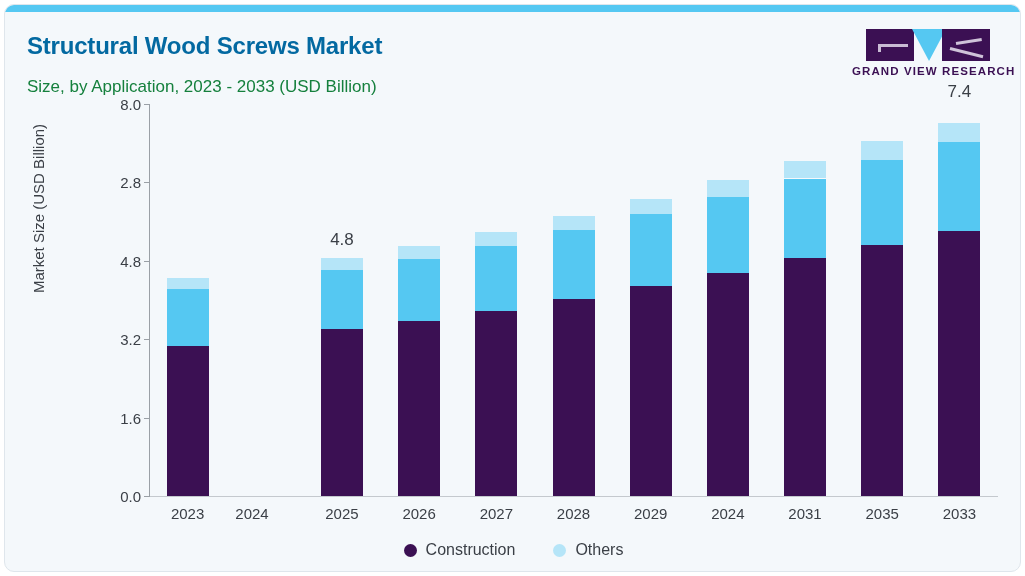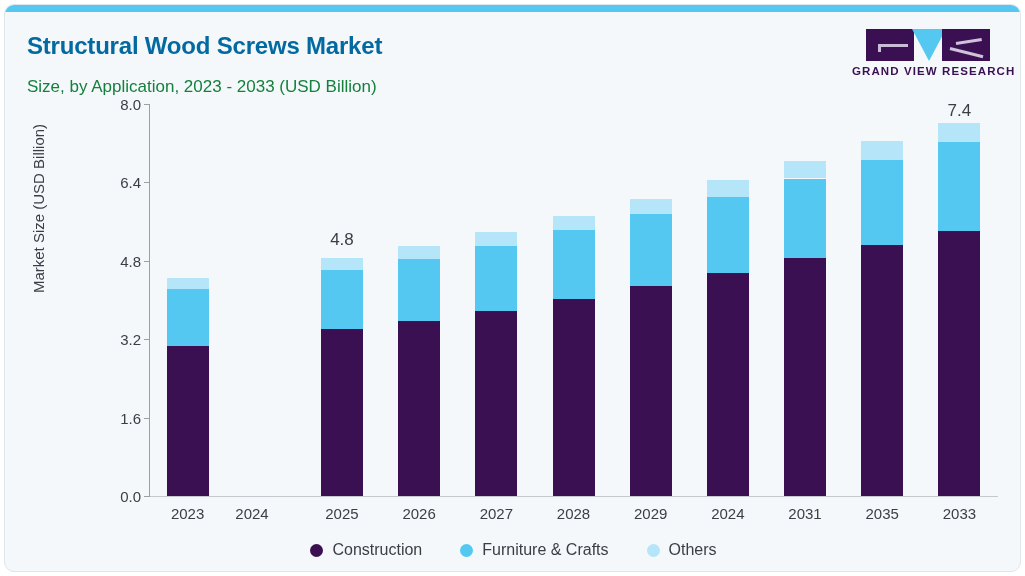--- a/index.html
+++ b/index.html
@@ -298,21 +298,21 @@
         <div class="ytick-mark" style="top: 412.6px;"></div>
         <div class="ytick-wrap" style="top: 334.2px;">
           <div class="ytick-label">3.2</div>
         </div>
         <div class="ytick-mark" style="top: 334.2px;"></div>
         <div class="ytick-wrap" style="top: 255.8px;">
           <div class="ytick-label">4.8</div>
         </div>
         <div class="ytick-mark" style="top: 255.8px;"></div>
         <div class="ytick-wrap" style="top: 177.4px;">
-          <div class="ytick-label">6.4</div>
+          <div class="ytick-label">2.8</div>
         </div>
         <div class="ytick-mark" style="top: 177.4px;"></div>
         <div class="ytick-wrap" style="top: 99px;">
           <div class="ytick-label">8.0</div>
         </div>
         <div class="ytick-mark" style="top: 99px;"></div>
       </div>
     <div id="plot">
         <div class="bar-group" style="left: 17.5909px; width: 42px; height: 392px;">
           <div class="seg seg-construction" style="height: 149.94px; bottom: 0px;"></div>
@@ -357,21 +357,21 @@
         </div>
         <div class="bar-group" style="left: 712.227px; width: 42px; height: 392px;">
           <div class="seg seg-construction" style="height: 251.37px; bottom: 0px;"></div>
           <div class="seg seg-furniture" style="height: 84.77px; bottom: 251.37px;"></div>
           <div class="seg seg-others" style="height: 18.62px; bottom: 336.14px;"></div>
         </div>
         <div class="bar-group" style="left: 789.409px; width: 42px; height: 392px;">
           <div class="seg seg-construction" style="height: 265.09px; bottom: 0px;"></div>
           <div class="seg seg-furniture" style="height: 89.18px; bottom: 265.09px;"></div>
           <div class="seg seg-others" style="height: 19.11px; bottom: 354.27px;"></div>
-          <div class="bar-label" style="bottom: 375px; text-align: center;">7.4</div>
+          <div class="bar-label" style="bottom: 394px; text-align: center;">7.4</div>
         </div>
       </div>
     <div id="xticks">
         <div class="xtick-label" style="left: 142.591px; width: 80px;">2023</div>
         <div class="xtick-label" style="left: 207px; width: 80px;">2024</div>
         <div class="xtick-label" style="left: 296.955px; width: 80px;">2025</div>
         <div class="xtick-label" style="left: 374.136px; width: 80px;">2026</div>
         <div class="xtick-label" style="left: 451.318px; width: 80px;">2027</div>
         <div class="xtick-label" style="left: 528.5px; width: 80px;">2028</div>
         <div class="xtick-label" style="left: 605.682px; width: 80px;">2029</div>
@@ -381,22 +381,18 @@
         <div class="xtick-label" style="left: 914.409px; width: 80px;">2033</div>
       </div>
   </div>
 
   <div id="legend">
       <div class="legend-item">
         <span class="legend-dot" style="background: rgb(59, 16, 83);"></span>
         <span class="legend-label">Construction</span>
       </div>
       <div class="legend-item">
-        <span class="legend-dot" style="background: rgb(85, 200, 242);"></span>
-        <span class="legend-label">Furniture &amp; Crafts</span>
-      </div>
-      <div class="legend-item">
         <span class="legend-dot" style="background: rgb(181, 229, 248);"></span>
         <span class="legend-label">Others</span>
       </div>
     </div>
 
 </div>
 
 </body></html>

